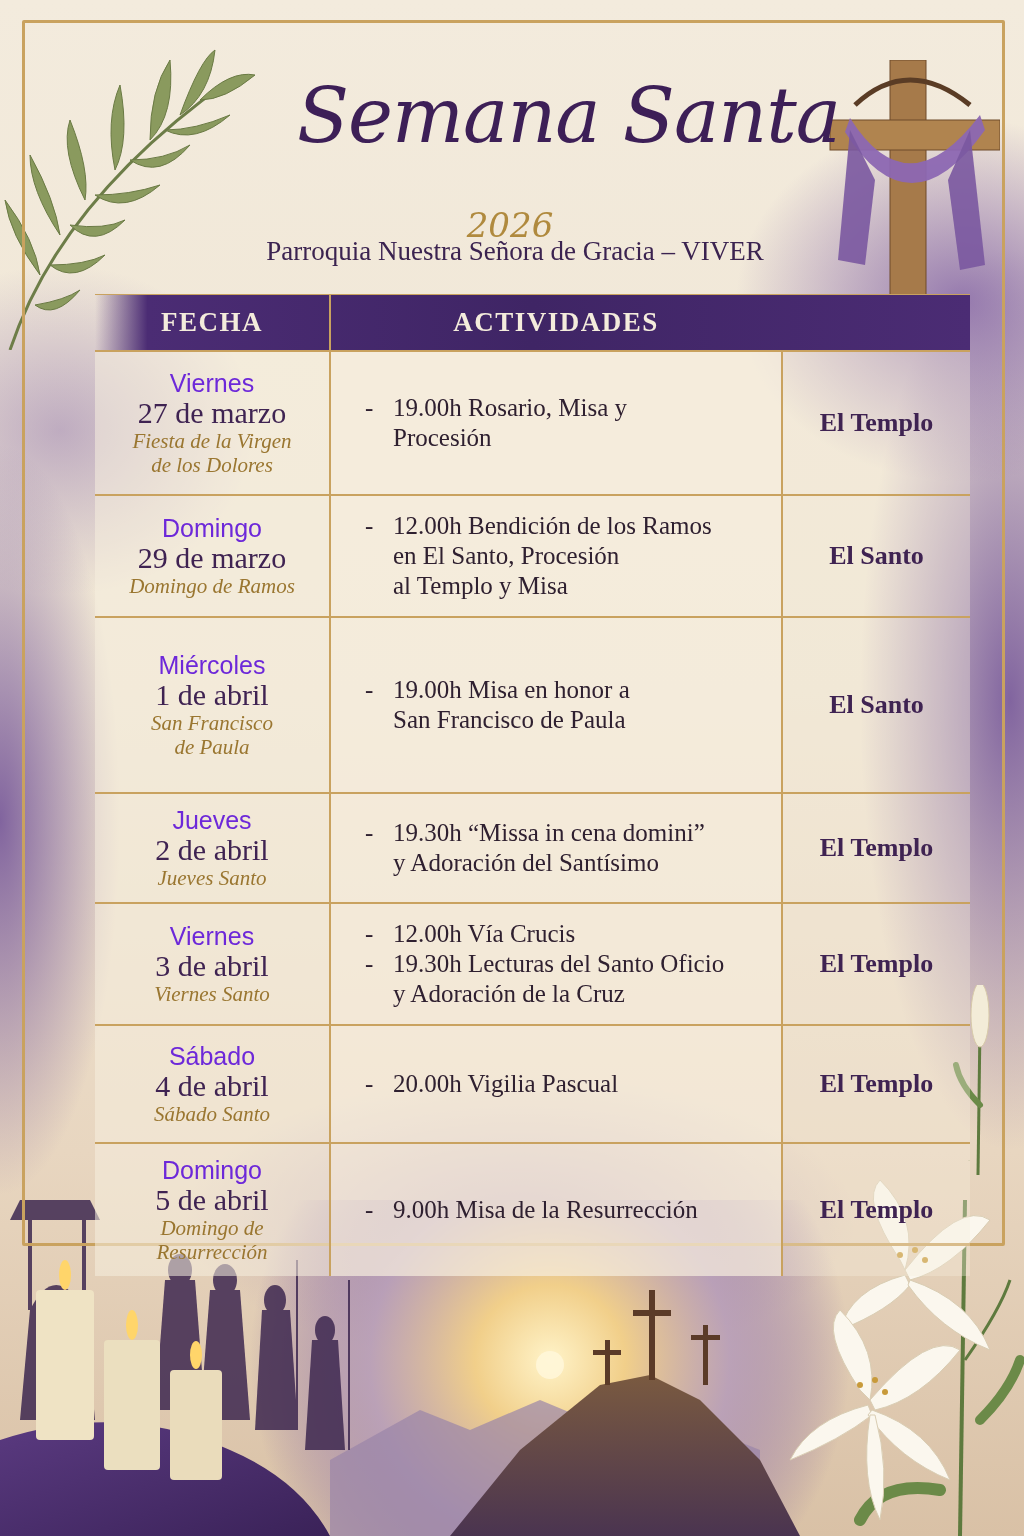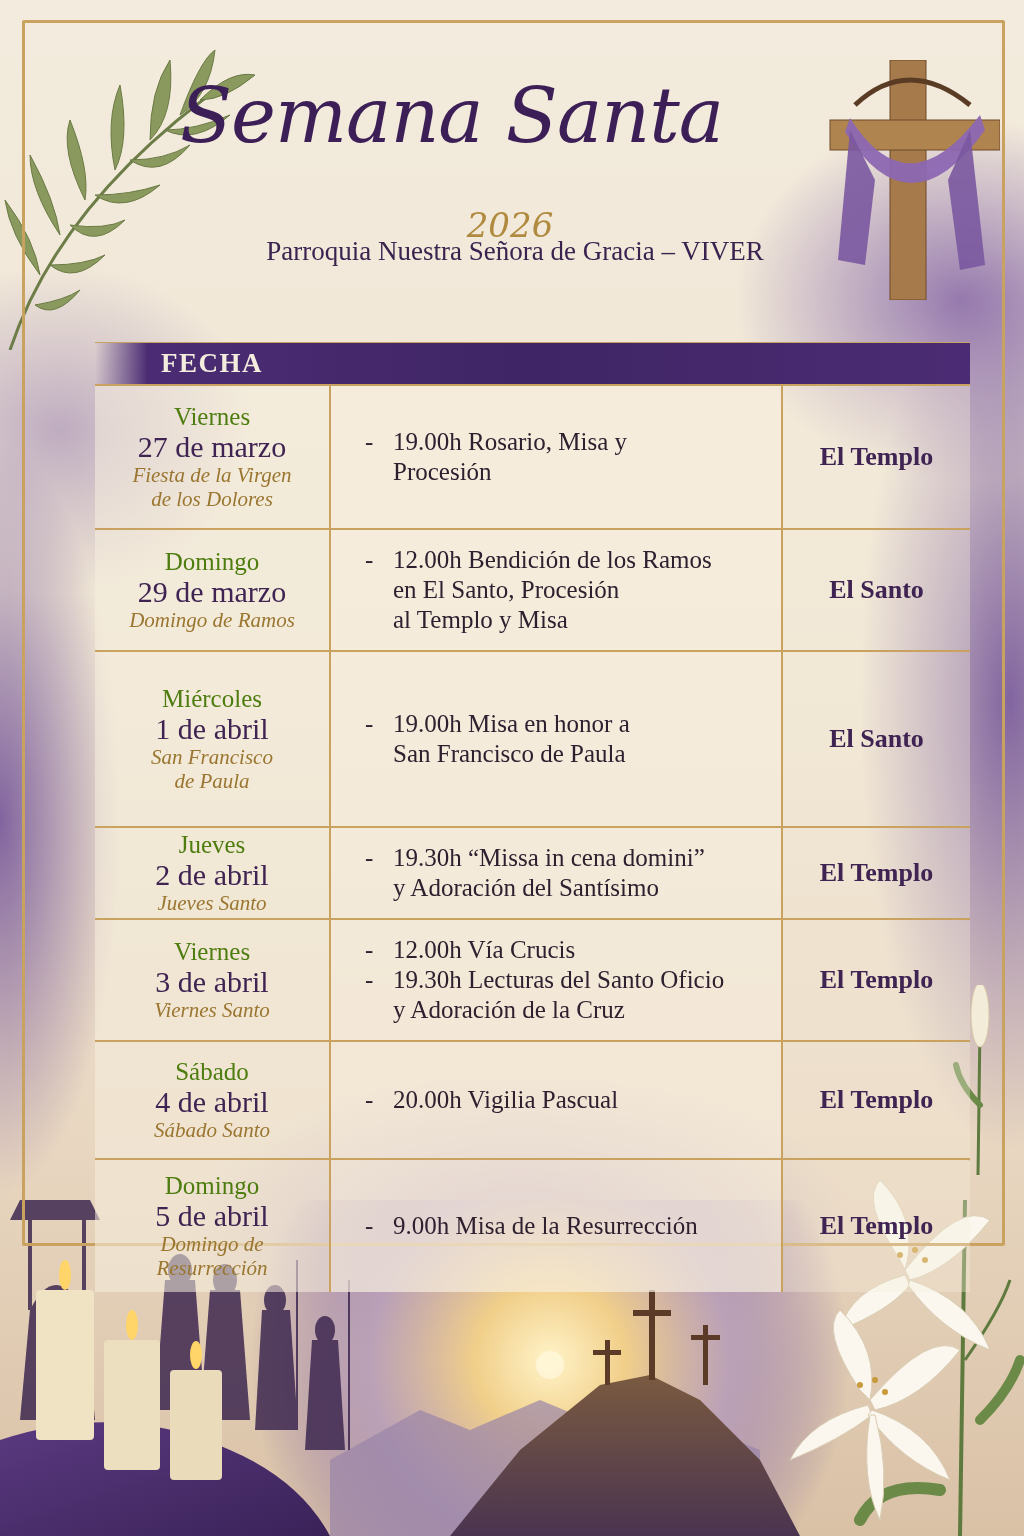--- a/index.html
+++ b/index.html
@@ -20,59 +20,59 @@
       radial-gradient(ellipse 420px 180px at 520px 1220px, rgba(145,110,170,.55), rgba(145,110,170,0) 80%),
       linear-gradient(180deg,#f3ebdd 0%,#efe5d3 45%,#e8d6c0 75%,#d9c1a6 100%);
   }
   .frame{
     position:absolute;left:22px;top:20px;width:983px;height:1226px;
     border:3px solid #c9a25f;border-radius:2px;pointer-events:none;
   }
 
   
   .title{
-    position:absolute;left:180px;top:78px;width:660px;text-align:left;
+    position:absolute;left:180px;top:78px;width:660px;text-align:right;
     font-family:"DejaVu Serif",serif;font-style:italic;font-weight:normal;
     font-size:76px;color:#3d1f57;letter-spacing:-1px;line-height:1;
   }
   .year{
     position:absolute;left:380px;top:170px;width:260px;text-align:center;
     font-style:italic;font-size:34px;color:#b08a3e;line-height:1;margin-top:38px;
   }
   .parish{
     position:absolute;left:190px;top:236px;width:650px;text-align:center;
     font-family:"Liberation Serif",serif;font-size:27px;color:#3b2350;
   }
 
   
   .table{
     position:absolute;left:95px;top:294px;width:875px;
   }
   .thead{
-    display:flex;height:44px;
+    display:flex;height:58px;
     background:linear-gradient(90deg,rgba(72,42,110,.0) 0%,#4b2c74 6%,#3f2565 50%,#4b2c74 100%);
-    border-top:1px solid #c9a25f;border-bottom:2px solid #c9a25f;margin-top:48px;
+    border-top:1px solid #c9a25f;border-bottom:2px solid #c9a25f;
   }
   .th{
     display:flex;align-items:center;justify-content:center;
     color:#f4ecdc;font-family:"Liberation Serif",serif;font-weight:bold;
     font-size:27px;letter-spacing:1.5px;
   }
   .c1{width:234px}
   .c2{width:452px;border-left:2px solid #c9a25f}
   .c3{width:189px;border-left:2px solid #c9a25f}
 
   .row{display:flex;border-bottom:2px solid #c9a25f}
   .row:last-child{border-bottom:none}
   .row .td{display:flex;flex-direction:column;justify-content:center}
   .row .c1{align-items:center;text-align:center;background:rgba(246,238,222,.55)}
   .row .c2{padding-left:34px;background:rgba(246,238,222,.7)}
   .row .c3{align-items:center;background:rgba(246,238,222,.35)}
 
-  .day{font-family:Liberation Serif, serif;font-size:25px;color:#4d7c0f;line-height:28px}
+  .day{font-family:Liberation Sans, sans-serif;font-size:25px;color:#6d28d9;line-height:28px}
   .date{font-family:"Liberation Serif",serif;font-weight:normal;font-size:30px;color:#3f2352;line-height:32px}
   .feast{font-family:"Liberation Serif",serif;font-style:italic;font-size:21px;color:#9a7630;line-height:24px}
 
   .act{font-family:"Liberation Serif",serif;font-size:25px;color:#2f2030;line-height:30px;display:flex}
   .act .dash{width:28px;flex:none}
   .act .txt{white-space:pre-line}
   .place{font-family:"Liberation Serif",serif;font-weight:bold;font-size:26px;color:#3f2352}
 
   
   .deco{position:absolute;pointer-events:none}
@@ -208,20 +208,21 @@
 
 <div class="frame"></div>
 
 <h1 class="title">Semana Santa</h1>
 <div class="year">2026</div>
 <div class="parish">Parroquia Nuestra Señora de Gracia – VIVER</div>
 
 <div class="table">
   <div class="thead">
     <div class="th c1">FECHA</div>
+    <div class="th c2">ACTIVIDADES</div>
   </div>
   <div id="tbody">
       <div class="row" style="height: 144px;">
         <div class="td c1">
          <div class="day">Viernes</div>
          <div class="date">27 de marzo</div>
          <div class="feast" style="white-space:pre-line">Fiesta de la Virgen
 de los Dolores</div>
        </div>
        <div class="td c2">
@@ -264,21 +265,21 @@
           <div class="act">
          <span class="dash">-</span>
          <span class="txt">19.00h Misa en honor a
 San Francisco de Paula</span>
        </div>
         </div>
        <div class="td c3">
          <div class="place">El Santo</div>
        </div>
       </div>
-      <div class="row" style="height: 92px;">
+      <div class="row" style="height: 110px;">
         <div class="td c1">
          <div class="day">Jueves</div>
          <div class="date">2 de abril</div>
          <div class="feast" style="white-space:pre-line">Jueves Santo</div>
        </div>
        <div class="td c2">
           <div class="act">
          <span class="dash">-</span>
          <span class="txt">19.30h “Missa in cena domini”
 y Adoración del Santísimo</span>

